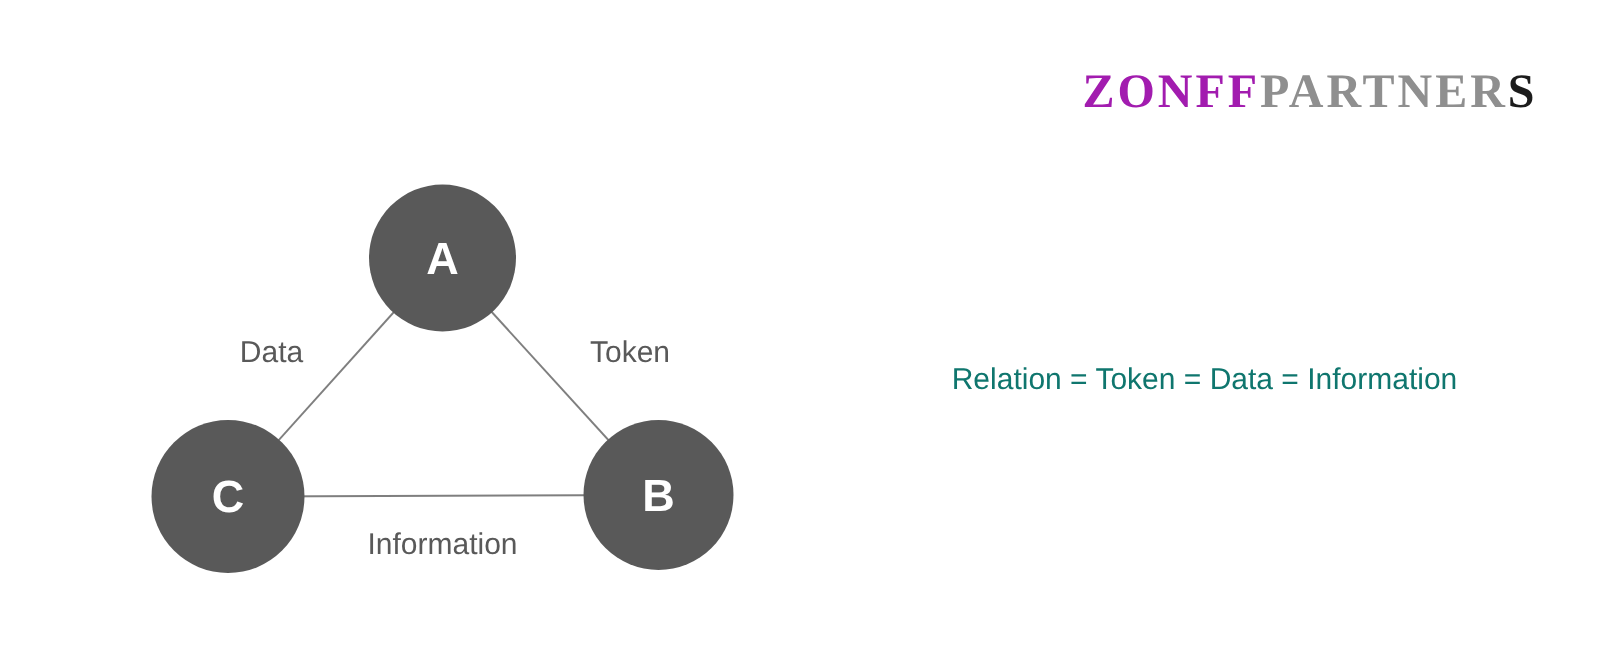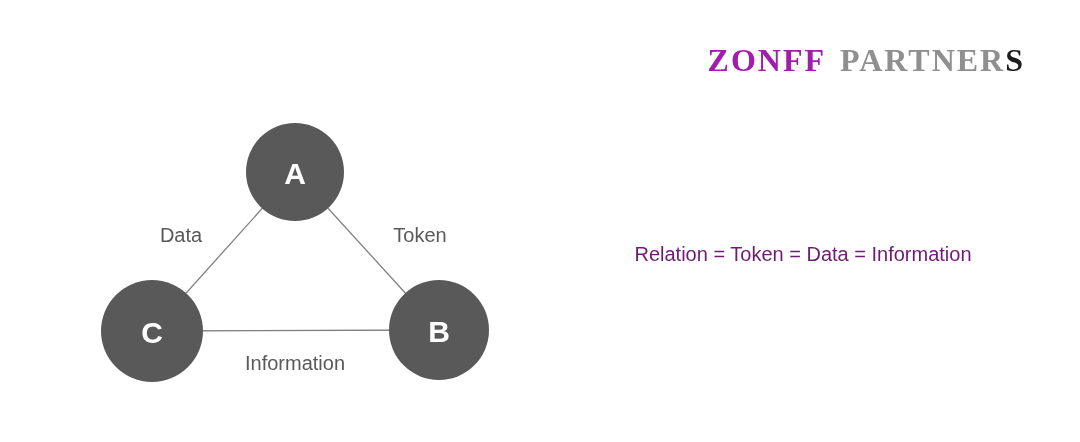--- a/index.html
+++ b/index.html
@@ -21,34 +21,33 @@
     right: 55px;
     font-family: "Liberation Serif", serif;
     font-weight: bold;
     font-size: 32px;
     letter-spacing: 2px;
     white-space: nowrap;
     line-height: 1;
     user-select: none;
   }
   .logo .logo-secondary-wrap {
-    margin-left: 14px;
   }
   .diagram-svg {
     position: absolute;
     left: 0;
     top: 0;
   }
   .caption {
     position: absolute;
     left: 803px;
     top: 254px;
     transform: translate(-50%, -50%);
     font-size: 20px;
-    color: #701a75;
+    color: #0f766e;
     white-space: nowrap;
   }
 </style>
 </head>
 <body>
 
 <div class="stage">
 
   <div class="logo">
     <span style="color: #a21caf;">ZONFF</span><span class="logo-secondary-wrap"><span style="color: rgb(143, 143, 143);">PARTNER</span><span style="color: rgb(28, 28, 28);">S</span></span>

